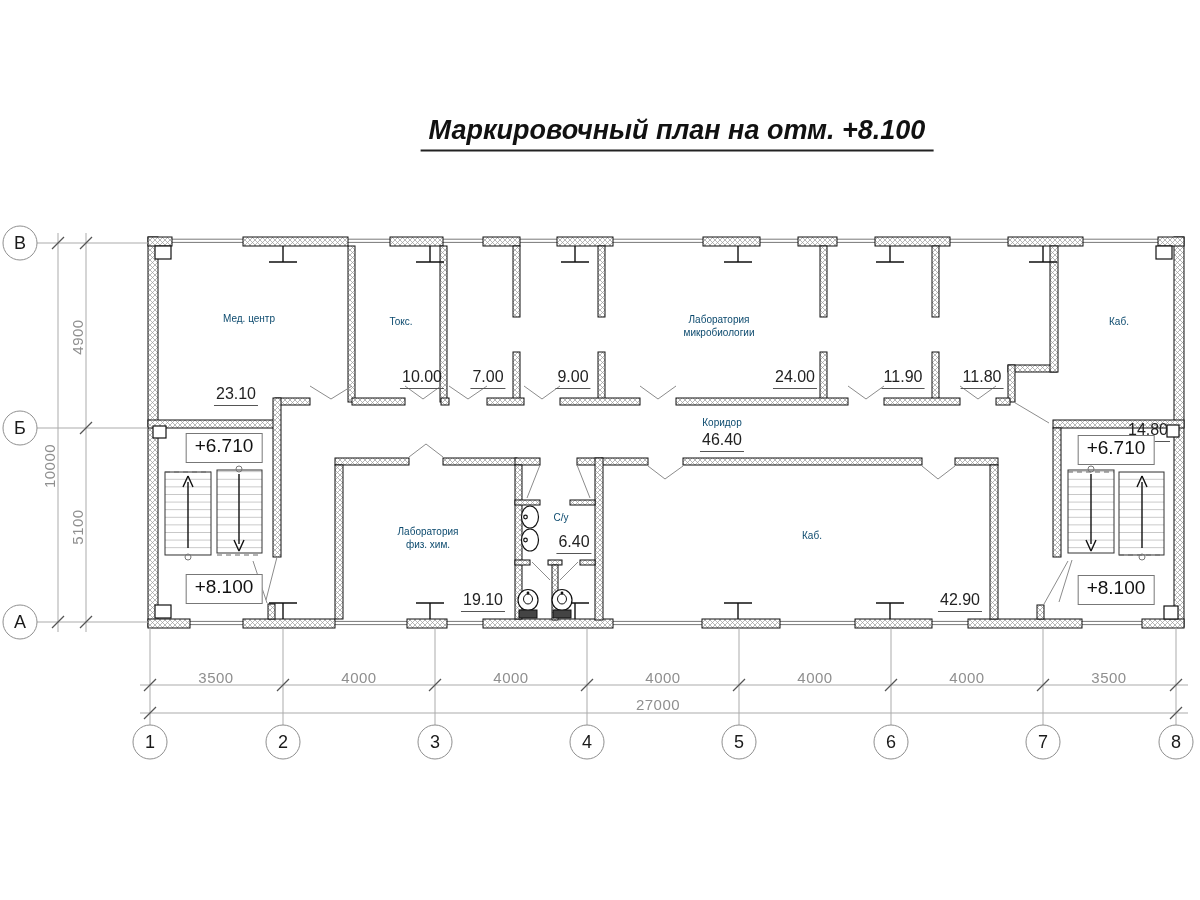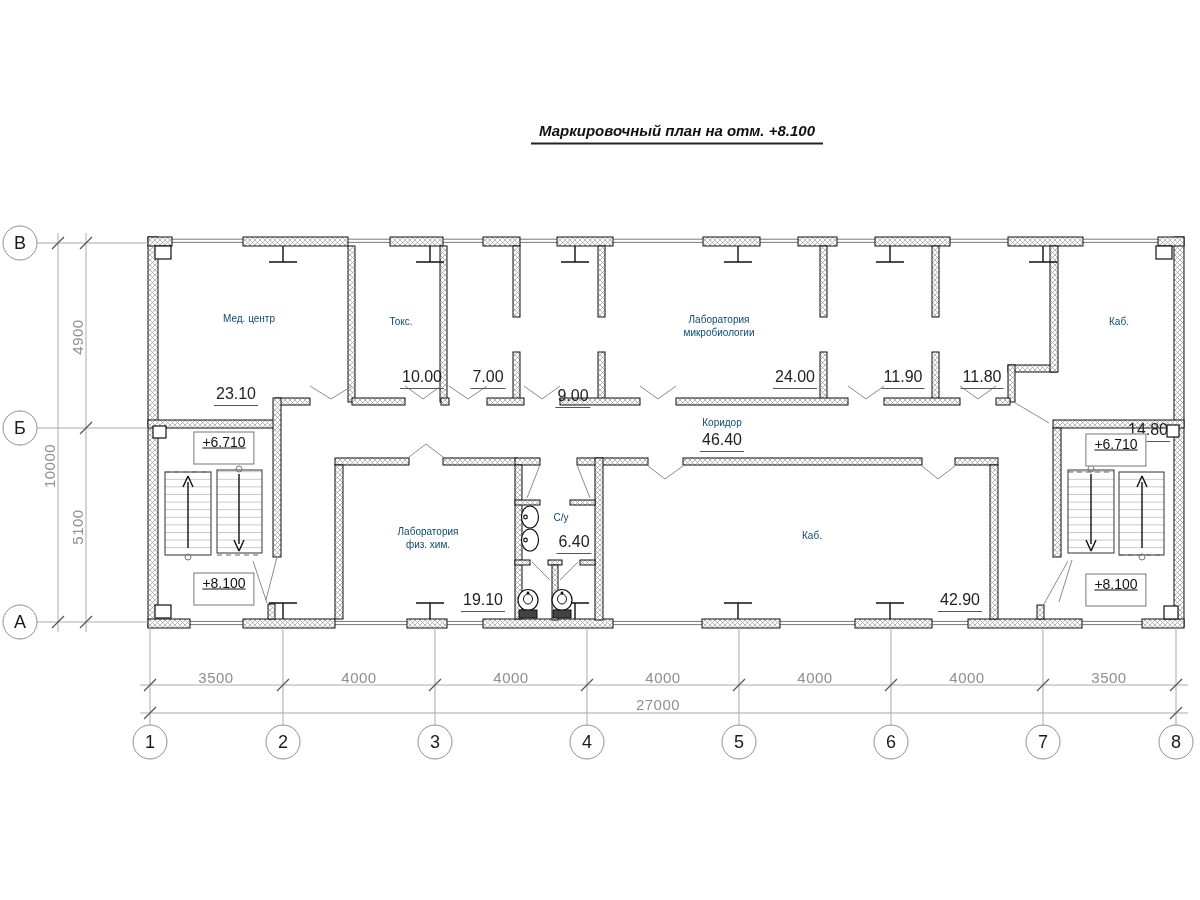--- a/index.html
+++ b/index.html
@@ -6,22 +6,22 @@
   #canvas{position:relative;width:1200px;height:900px;background:#ffffff;overflow:hidden;
           font-family:"Liberation Sans", sans-serif;}
   #plan-svg{position:absolute;left:0;top:0;}
   .lbl{position:absolute;transform:translate(-50%,-50%);white-space:pre-line;text-align:center;
        color:#0c4a6e;font-size:10px;line-height:1.25;}
   .area{font-size:16px;color:#222;border-bottom:1px solid #555;padding:0 2px 1px 2px;}
   .dim{font-size:15px;color:#8f8f8f;letter-spacing:0.5px;}
   .dim.vert{transform:translate(-50%,-50%) rotate(-90deg);}
   .axis-label{font-size:18px;color:#1a1a1a;}
   .level-box{position:absolute;transform:translate(-50%,-50%);border:1px solid #777;
-             background:#fff;padding:1px 8px 14px 8px;font-size:14px;color:#111;text-decoration:underline;}
-  .title{position:absolute;transform:translate(-50%,-50%);font-size:15px;font-style:italic;
+             background:#fff;padding:1px 8px 5px 8px;font-size:19px;color:#111;}
+  .title{position:absolute;transform:translate(-50%,-50%);font-size:27px;font-style:italic;
          font-weight:bold;color:#111;border-bottom:2px solid #222;padding:0 8px 4px 8px;
          white-space:nowrap;}
 </style>
 </head>
 <body>
 
 <div id="canvas">
 
 <svg id="plan-svg" width="1200" height="900" viewBox="0 0 1200 900">
   <defs>
@@ -270,21 +270,21 @@
 <div class="lbl" style="left:1119px;top:322px;">Каб.</div>
 <div class="lbl" style="left:722px;top:423px;text-align:center;">Коридор</div>
 <div class="lbl" style="left:428px;top:538px;">Лаборатория
 физ. хим.</div>
 <div class="lbl" style="left:561px;top:518px;">С/у</div>
 <div class="lbl" style="left:812px;top:536px;">Каб.</div>
 
 <div class="lbl area" style="left:236px;top:395px;">23.10</div>
 <div class="lbl area" style="left:422px;top:378px;">10.00</div>
 <div class="lbl area" style="left:488px;top:378px;">7.00</div>
-<div class="lbl area" style="left:573px;top:397px;">9.00</div>
+<div class="lbl area" style="left:573px;top:378px;">9.00</div>
 <div class="lbl area" style="left:795px;top:378px;">24.00</div>
 <div class="lbl area" style="left:903px;top:378px;">11.90</div>
 <div class="lbl area" style="left:982px;top:378px;">11.80</div>
 <div class="lbl area" style="left:1148px;top:396px;margin-top:35px;">14.80</div>
 <div class="lbl area" style="left:722px;top:441px;">46.40</div>
 <div class="lbl area" style="left:483px;top:601px;">19.10</div>
 <div class="lbl area" style="left:574px;top:543px;">6.40</div>
 <div class="lbl area" style="left:960px;top:601px;">42.90</div>
 
 <div class="level-box" style="left:224px;top:448px;">+6.710</div>

